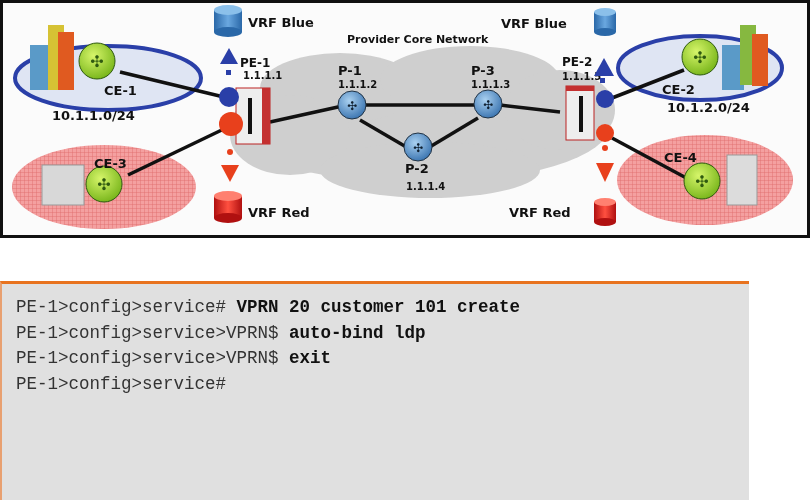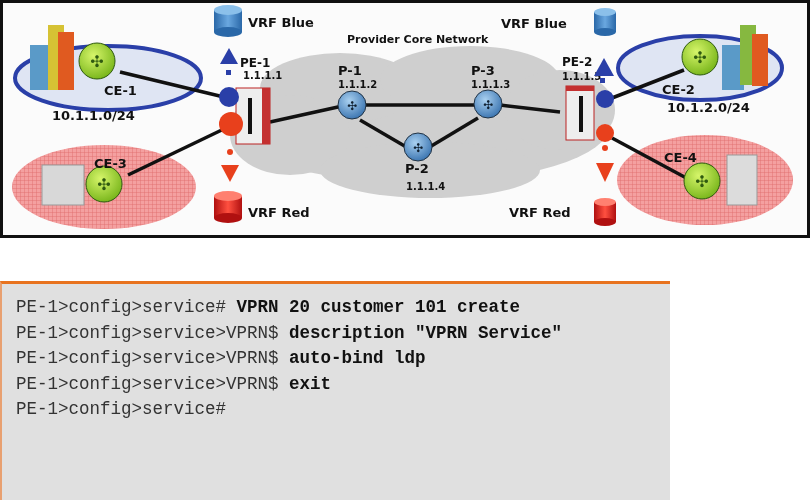--- a/index.html
+++ b/index.html
@@ -1,19 +1,19 @@
 <!DOCTYPE html>
 <html><head>
 <meta charset="utf-8">
 <style>
   html, body { margin:0; padding:0; background:#ffffff; }
   body { width:812px; height:500px; position:relative; overflow:hidden; font-family:"DejaVu Sans", sans-serif; }
   #diagram { position:absolute; left:0; top:0; width:812px; height:240px; }
   #code-panel {
-    position:absolute; left:0; top:281px; width:670px; height:219px;
+    position:absolute; left:0; top:281px; width:749px; height:219px;
     background:#e0e0e0; border-top:3px solid #e8731f; border-left:2px solid #e8a070;
     box-sizing:border-box; padding-top:11px;
   }
   .code-line {
     font-family:"Liberation Mono", monospace; font-size:17.5px; line-height:25.5px;
     color:#222; white-space:pre; padding-left:14px;
   }
   .code-line .prompt { color:#333; }
   .code-line .cmd { font-weight:bold; color:#111; }
   .lbl { font-family:"DejaVu Sans", sans-serif; font-weight:bold; fill:#111; }
@@ -193,17 +193,16 @@
   <text class="lbl" x="338" y="75" font-size="13">P-1</text>
   <text class="lbl" x="338" y="88" font-size="10">1.1.1.2</text>
   <text class="lbl" x="405" y="173" font-size="13">P-2</text>
   <text class="lbl" x="406" y="190" font-size="10">1.1.1.4</text>
   <text class="lbl" x="471" y="75" font-size="13">P-3</text>
   <text class="lbl" x="471" y="88" font-size="10">1.1.1.3</text>
 </svg>
 
 <div id="code-panel">
   <div class="code-line"><span class="prompt">PE-1&gt;config&gt;service# </span><span class="cmd">VPRN 20 customer 101 create</span></div>
-  <div class="code-line"><span class="prompt">PE-1&gt;config&gt;service&gt;VPRN$ </span><span class="cmd">description "VPRN Service"</span></div>
   <div class="code-line"><span class="prompt">PE-1&gt;config&gt;service&gt;VPRN$ </span><span class="cmd">auto-bind ldp</span></div>
   <div class="code-line"><span class="prompt">PE-1&gt;config&gt;service&gt;VPRN$ </span><span class="cmd">exit</span></div>
   <div class="code-line"><span class="prompt">PE-1&gt;config&gt;service#</span><span class="cmd"></span></div>
 </div>
 
 </body></html>

